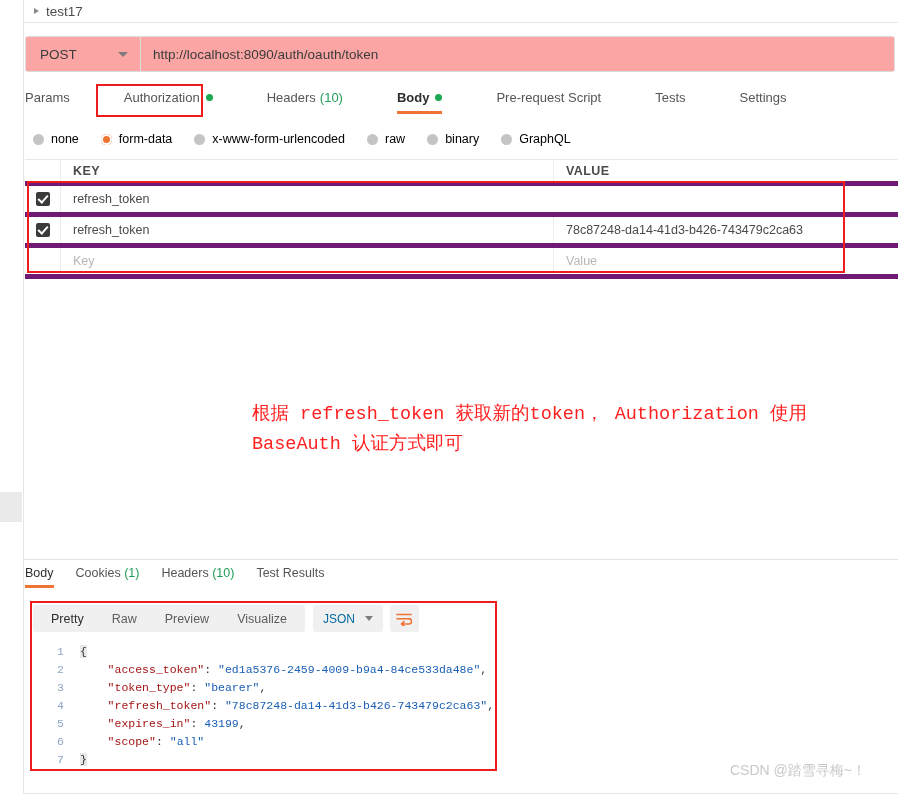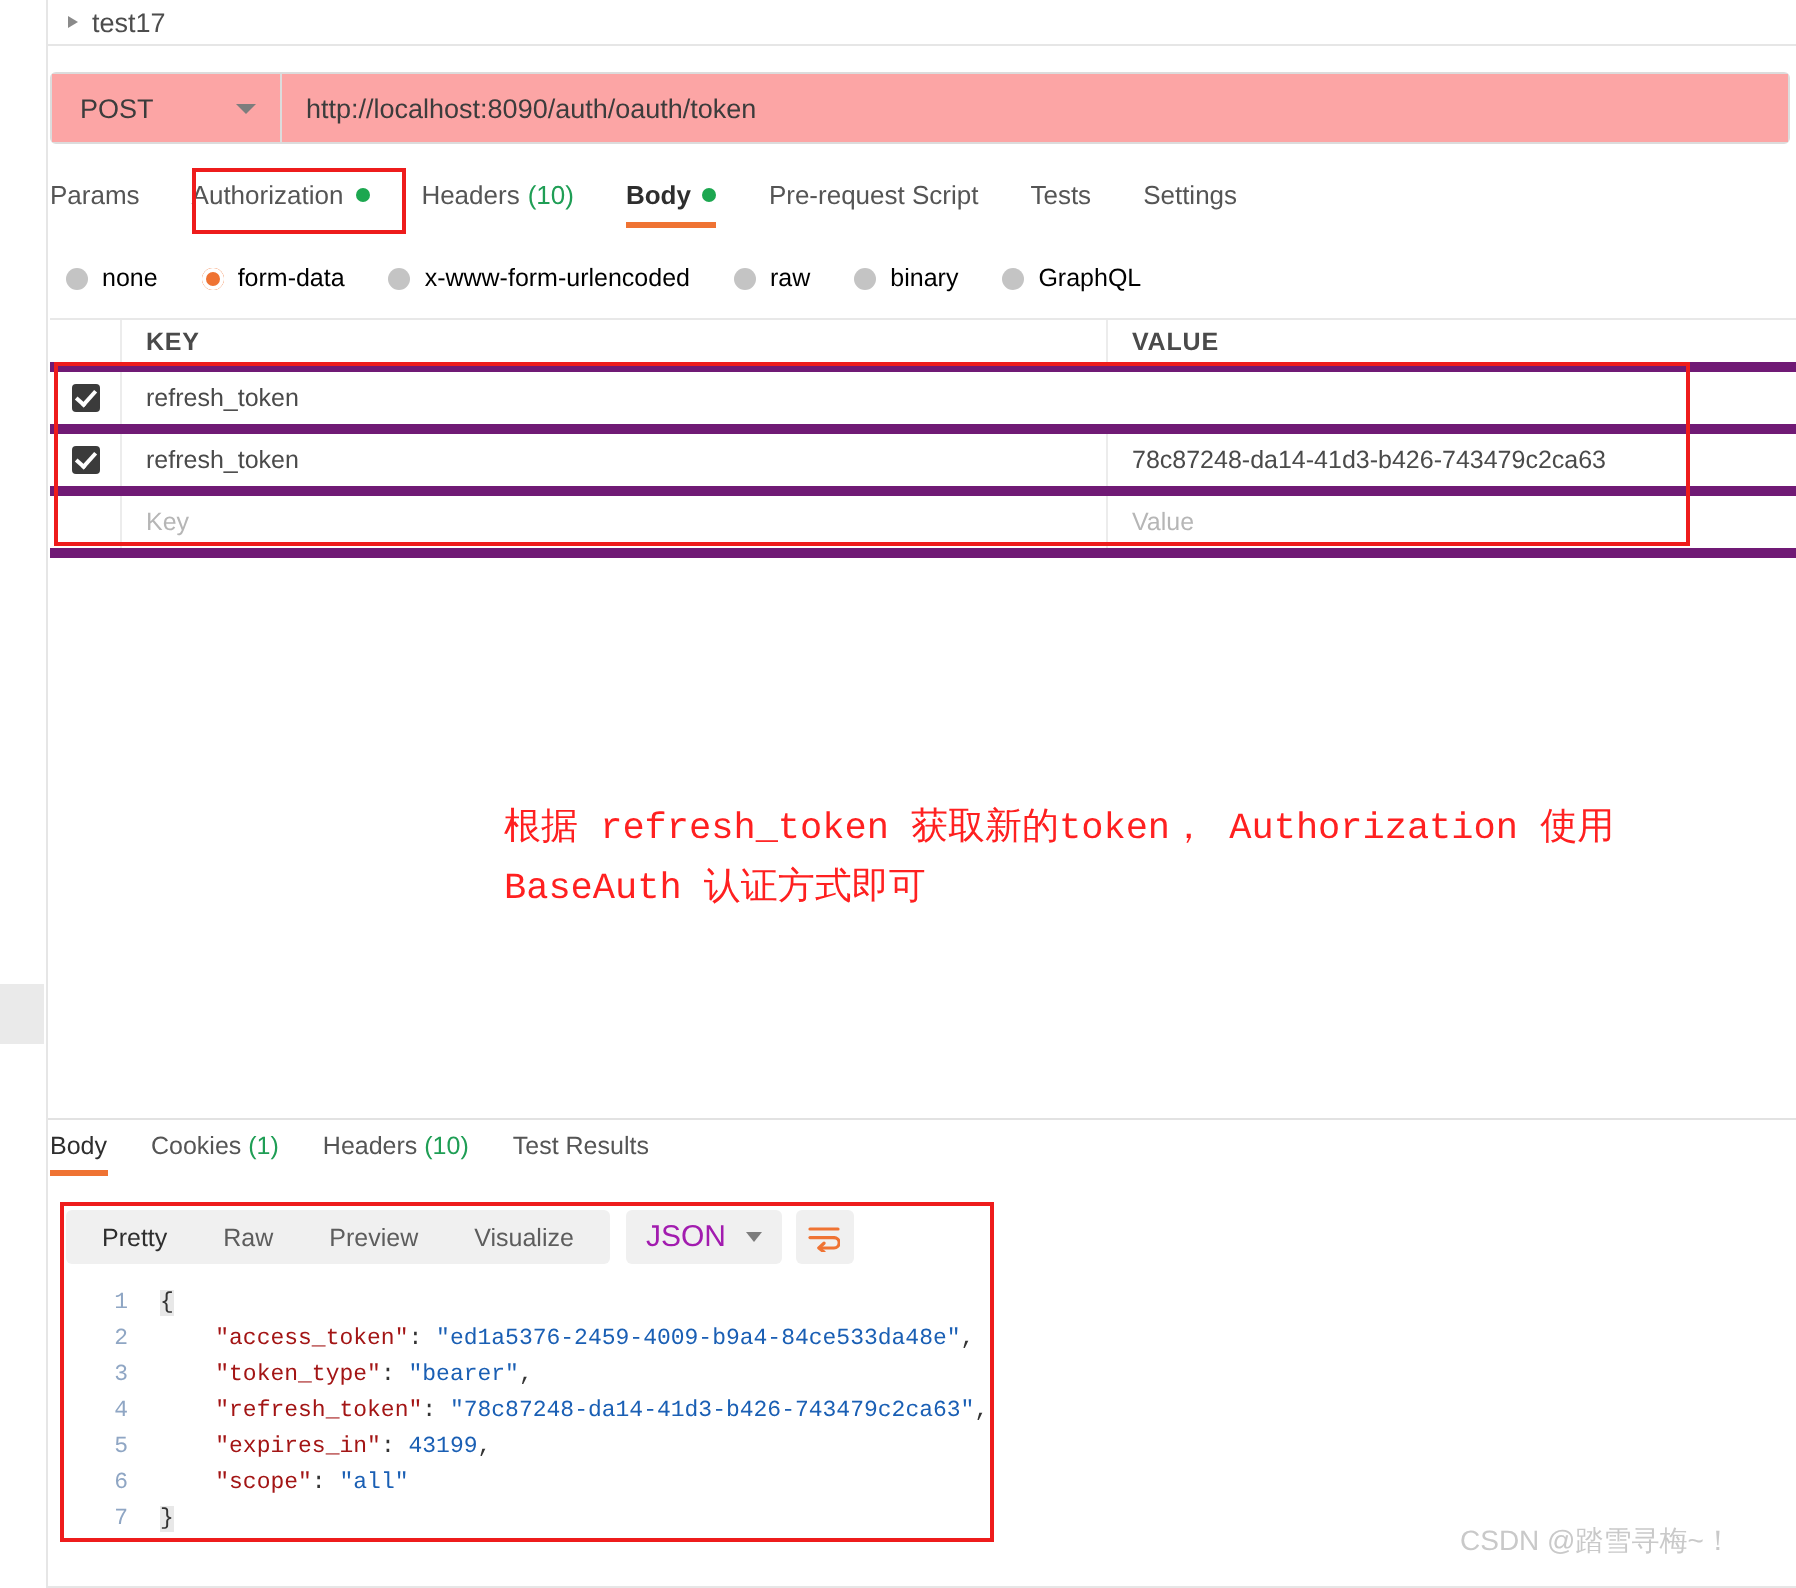--- a/index.html
+++ b/index.html
@@ -94,20 +94,21 @@
     background: #fca5a5;
   }
 
   
   #req-tabs {
     position: absolute;
     left: 25px; top: 86px;
     width: 873px; height: 32px;
     display: flex;
     align-items: flex-start;
+    gap: 28px;
   }
   .rtab {
     position: relative;
     padding: 4px 0 9px 0;
     margin-right: 26px;
     font-size: 13px;
     color: #555;
     white-space: nowrap;
     display: flex;
     align-items: center;
@@ -304,22 +305,22 @@
   .vmode.active { color: #2e2e2e; }
   #format-select {
     background: #f0f0f0;
     border-radius: 3px;
     height: 27px;
     display: flex;
     align-items: center;
     padding: 0 10px;
     margin-left: 8px;
     box-sizing: border-box;
-    font-size: 15px;
-    color: #a21caf;
+    font-size: 12px;
+    color: #0369a1;
   }
   #format-select .chev {
     width: 0; height: 0;
     border-left: 4.5px solid transparent;
     border-right: 4.5px solid transparent;
     border-top: 5px solid #7d7d7d;
     margin-left: 10px;
   }
   #wrap-btn {
     background: #f0f0f0;

